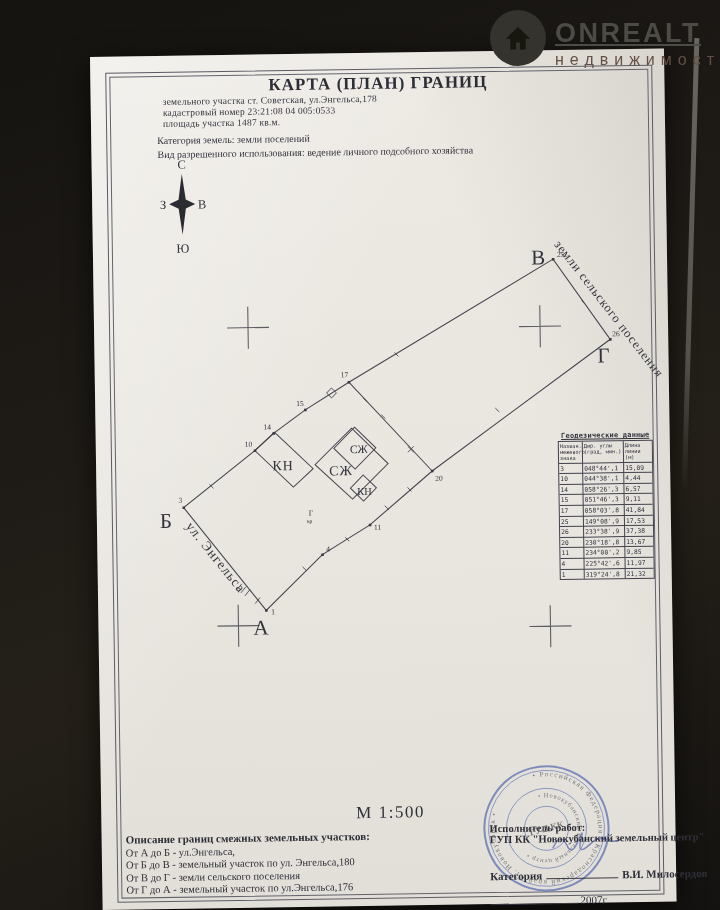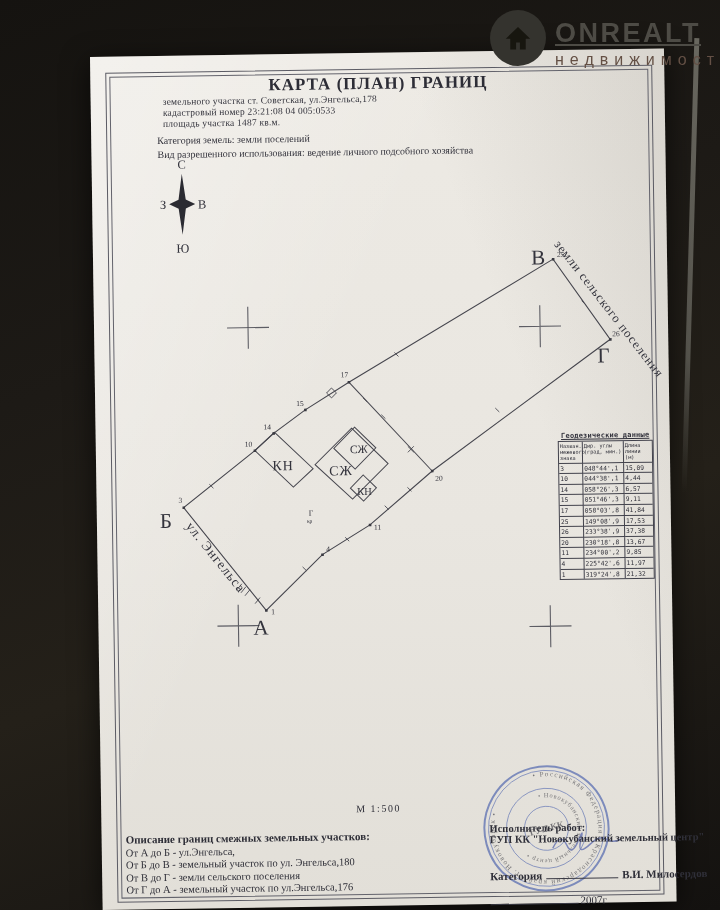--- a/index.html
+++ b/index.html
@@ -35,21 +35,21 @@
   
   .geo-table{position:absolute;left:462px;top:382px;width:95px;color:#30303a;font-family:"DejaVu Sans Mono",monospace;}
   .geo-title{font-size:7px;font-weight:700;text-decoration:underline;letter-spacing:.2px;text-align:center;white-space:nowrap;}
   .geo-grid{margin-top:1px;border:0.9px solid #42424c;}
   .geo-hrow,.geo-row{display:grid;grid-template-columns:24px 41px 28px;}
   .geo-hcell{font-size:5.2px;line-height:1.2;padding:1px 1px;border-right:0.7px solid #42424c;border-bottom:0.7px solid #42424c;}
   .geo-hcell:last-child,.geo-cell:last-child{border-right:none;}
   .geo-cell{font-size:6.3px;line-height:9.6px;height:9.6px;padding:0 1px;border-right:0.7px solid #42424c;border-bottom:0.7px solid #42424c;white-space:nowrap;overflow:hidden;}
   .geo-row:last-child .geo-cell{border-bottom:none;}
 
-  .scale-label{position:absolute;left:255px;top:750px;font-size:10px;letter-spacing:1.5px;color:#2f2f38;text-align:right;}
+  .scale-label{position:absolute;left:255px;top:750px;font-size:17px;letter-spacing:1.5px;color:#2f2f38;text-align:right;}
 
   .bounds{position:absolute;left:24px;top:777px;color:#2f2f38;}
   .bounds-h{font-size:11px;font-weight:600;}
   .bounds-i{font-size:10.5px;font-weight:500;margin-top:1.5px;}
 
   .footer{position:absolute;left:388px;top:772px;color:#2f2f38;z-index:3;}
   .f-line1{font-size:10.5px;font-weight:600;}
   .f-line2{font-size:10.5px;font-weight:600;white-space:nowrap;}
   .f-dir{margin-top:24px;font-size:11px;font-weight:600;white-space:nowrap;}
   .f-rule{display:inline-block;width:72px;border-bottom:1px solid #3a3a44;margin:0 4px;height:10px;}

